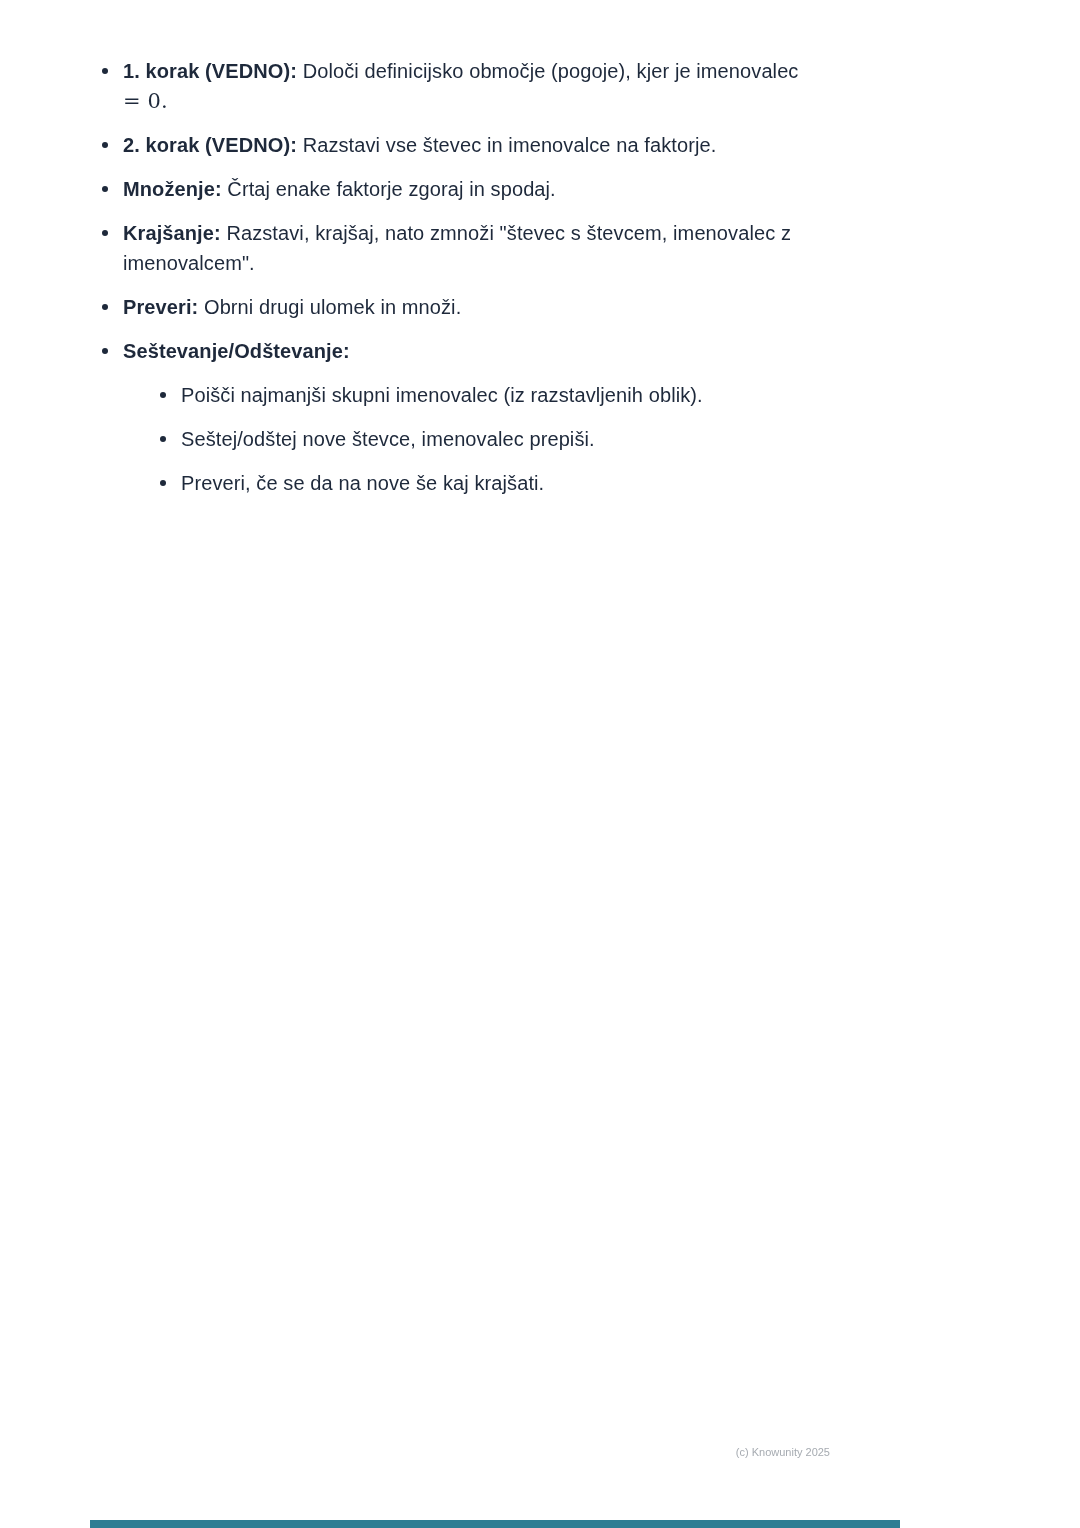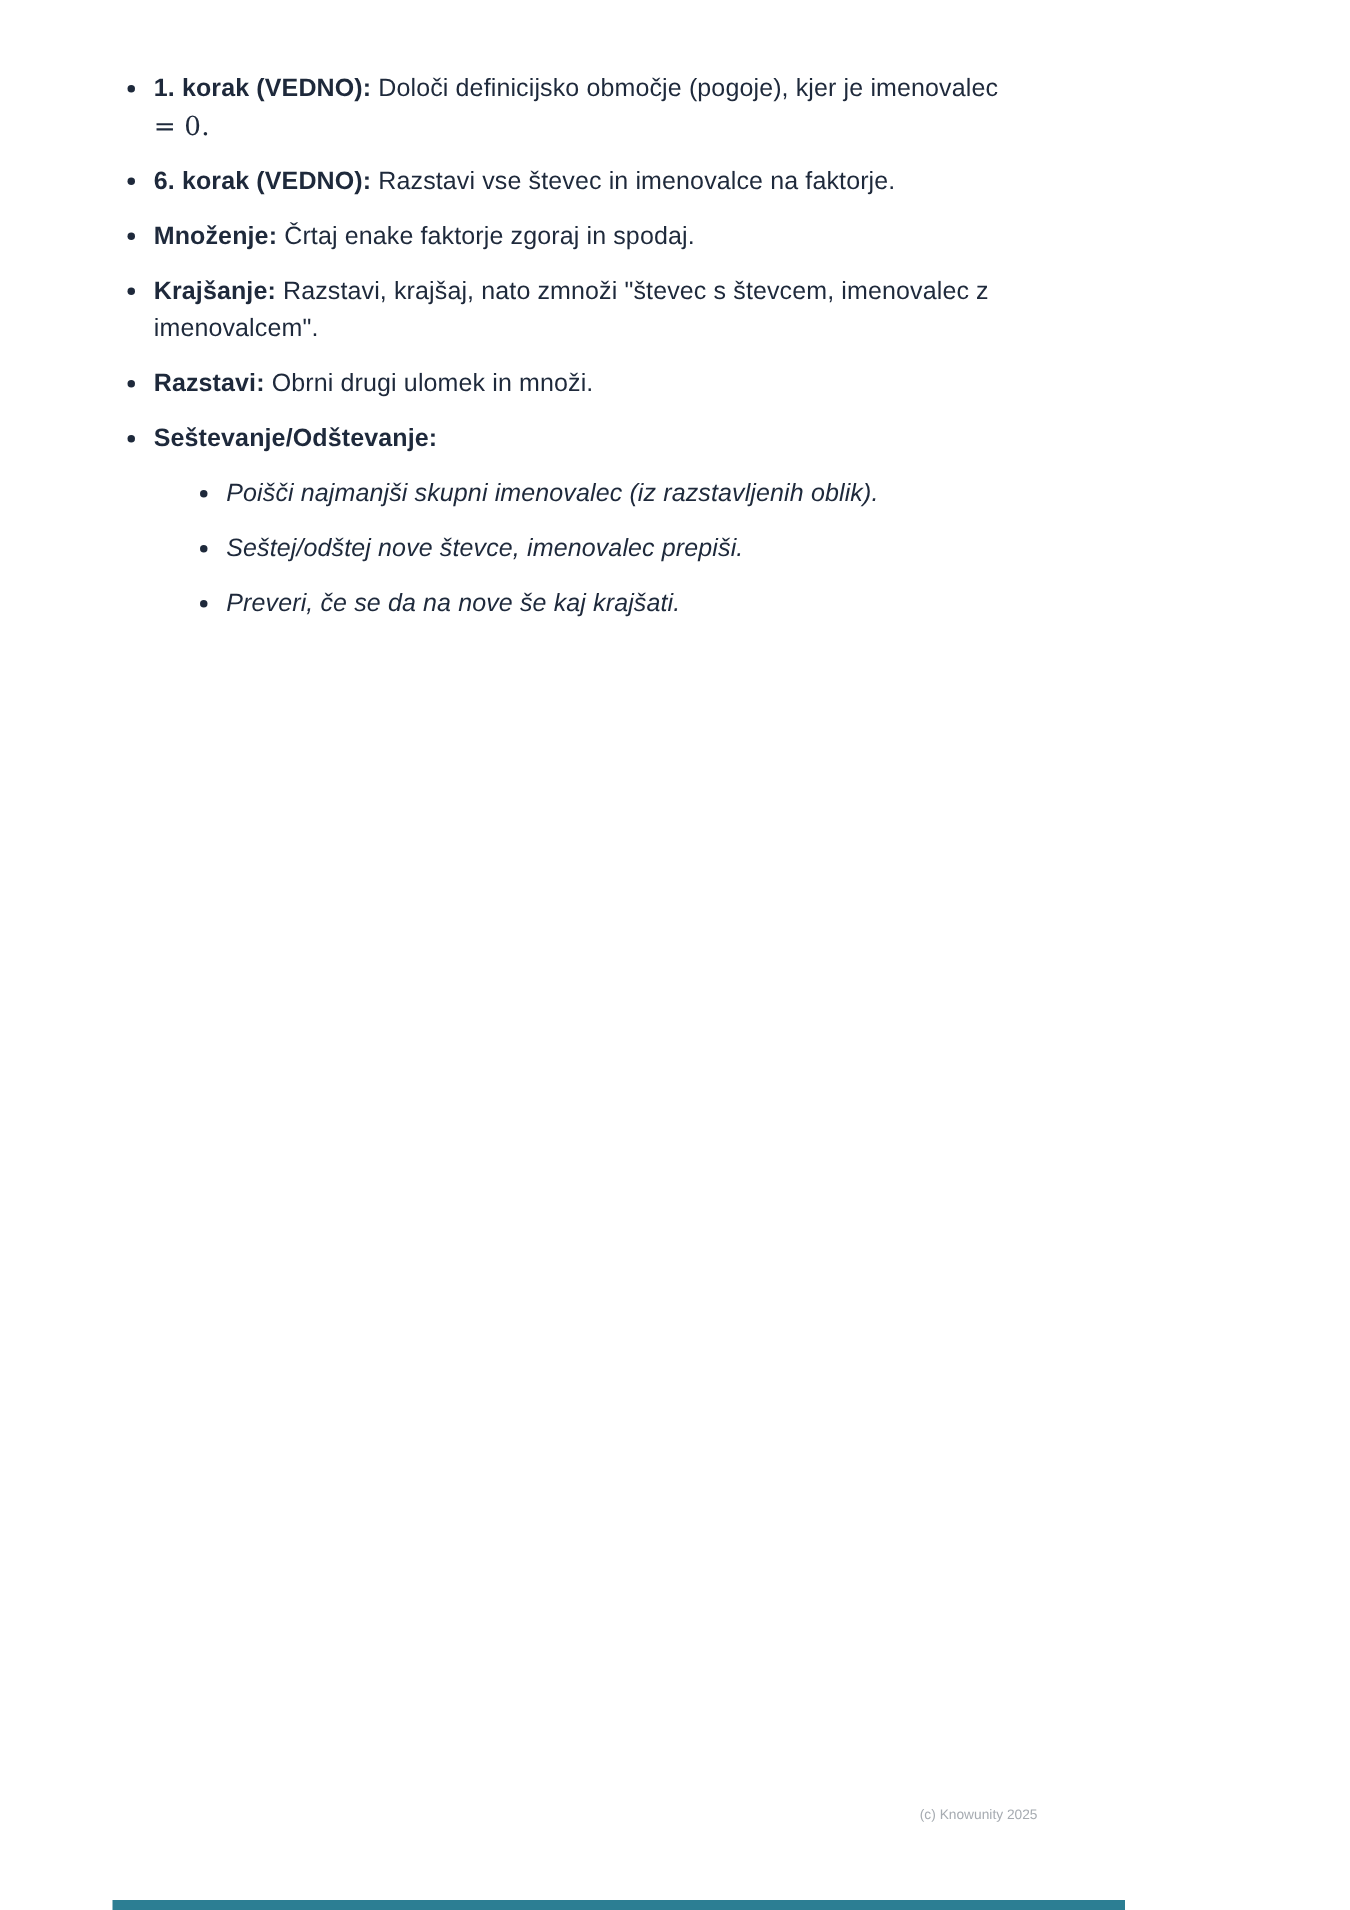--- a/index.html
+++ b/index.html
@@ -51,21 +51,20 @@
   .math-line {
     display: block;
     font-family: "DejaVu Serif", serif;
     font-size: 21px;
     line-height: 30px;
   }
   ul.sub-list {
     list-style: none;
     padding-left: 35px;
     margin-top: 0;
-    font-style: italic;
   }
   ul.sub-list li { margin-bottom: 0; margin-top: 14px; }
   .footer-copyright {
     position: absolute;
     top: 1442px;
     right: 70px;
     font-size: 11px;
     line-height: 20px;
     color: #a6abb1;
   }
@@ -80,24 +79,24 @@
 </style>
 </head>
 <body>
 
 <div class="page" style="color: rgb(30, 41, 59);">
 
   <div class="side-stripe" style="border-left-color: rgb(169, 208, 217);"></div>
 
   <ul class="notes-list">
       <li><b>1. korak (VEDNO):</b> <span>Določi definicijsko območje (pogoje), kjer je imenovalec</span><span class="math-line">= 0.</span></li>
-      <li><b>6. korak (VEDNO):</b> <span>Razstavi vse števec in imenovalce na faktorje.</span></li>
+      <li><b>2. korak (VEDNO):</b> <span>Razstavi vse števec in imenovalce na faktorje.</span></li>
       <li><b>Množenje:</b> <span>Črtaj enake faktorje zgoraj in spodaj.</span></li>
       <li><b>Krajšanje:</b> <span>Razstavi, krajšaj, nato zmnoži "števec s števcem, imenovalec z imenovalcem".</span></li>
-      <li><b>Razstavi:</b> <span>Obrni drugi ulomek in množi.</span></li>
+      <li><b>Preveri:</b> <span>Obrni drugi ulomek in množi.</span></li>
       <li><b>Seštevanje/Odštevanje:</b><ul class="sub-list">
           <li>Poišči najmanjši skupni imenovalec (iz razstavljenih oblik).</li>
           <li>Seštej/odštej nove števce, imenovalec prepiši.</li>
           <li>Preveri, če se da na nove še kaj krajšati.</li>
         </ul></li>
     </ul>
 
   <div class="footer-copyright" style="color: rgb(166, 171, 177);">(c) Knowunity 2025</div>
 
   <div class="bottom-bar" style="background: rgb(44, 126, 147);"></div>

